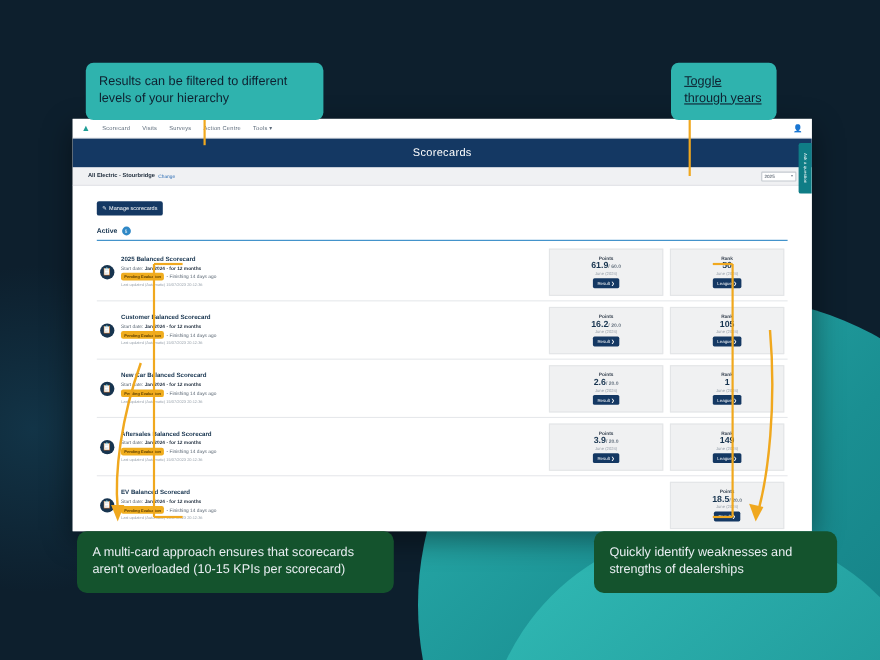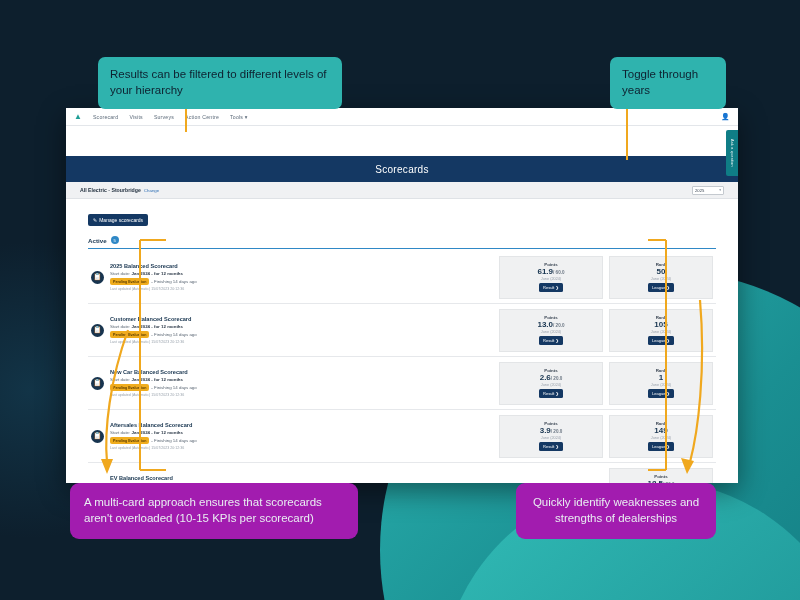--- a/index.html
+++ b/index.html
@@ -44,21 +44,20 @@
   .nav-home { color:#1f9e96; font-size:8px; line-height:1; }
   .nav-link { font-size:5.2px; color:#5d6b7a; letter-spacing:.2px; white-space:nowrap; }
   .nav-spacer { flex:1; }
   .nav-user { font-size:7px; color:#17344f; }
 
   
   .title-band {
     height:26px; background:#143863;
     display:flex; align-items:center; justify-content:center;
     position:relative;
-    margin-top:30px;
   }
   .title-band .title { color:#fff; font-size:10px; letter-spacing:.3px; }
 
   
   .filter-row {
     height:17px; background:#f0f1f3; border-bottom:1px solid #dfe2e6;
     display:flex; align-items:center; padding:0 14px;
   }
   .filter-label { font-size:5.2px; color:#1d2b3a; font-weight:bold; }
   .filter-change { font-size:4.4px; color:#2f6fb5; margin-left:3px; }
@@ -134,27 +133,27 @@
   #ask-tab span {
     writing-mode:vertical-rl; color:#fff; font-size:3.8px; letter-spacing:.2px;
   }
 
   
   .callout-teal {
     position:absolute; background:#2fb3ae; color:#0e2130;
     border-radius:7px; padding:10px 12px; font-size:11.5px; line-height:1.38;
   }
   .callout-dark {
-    position:absolute; background:#a21caf; color:#e9eef2;
+    position:absolute; background:#14532d; color:#e9eef2;
     border-radius:9px; padding:12px 14px; font-size:11.5px; line-height:1.38;
   }
-  #callout-filter  { left:78px;  top:57px;  width:244px;margin-left:20px; }
-  #callout-years   { left:610px; top:57px;  width:116px; }
+  #callout-filter  { left:78px;  top:57px;  width:216px; }
+  #callout-years   { left:610px; top:57px;  width:96px;text-decoration:underline; }
   #callout-multicard { left:70px; top:483px; width:288px; }
-  #callout-weakness  { left:516px; top:483px; width:200px;text-align:center; }
+  #callout-weakness  { left:540px; top:483px; width:221px; }
 
   svg.conn-svg { position:absolute; left:0; top:0; width:800px; height:600px;
     pointer-events:none; overflow:visible; }
 </style>
 </head>
 <body>
 
 <div id="bg-left-glow"></div>
 <div id="bg-teal-arc"></div>
 <div id="bg-teal-arc2"></div>
@@ -229,21 +228,21 @@
             <div class="card-title">Customer Balanced Scorecard</div>
             <div class="card-sub"><span>Start date:</span> <b>Jan 2024 - for 12 months</b></div>
             <div class="card-status-line">
               <span class="status-pill">Pending Evaluation</span>
               <span class="status-text">- Finishing 14 days ago</span>
             </div>
             <div class="card-updated">Last updated (Automatic) 15/07/2023 20:12:36</div>
           </div>
           <div class="metric">
             <div class="metric-label">Points</div>
-            <div class="metric-value"><span>13.0</span><span class="den">/ 20.0</span></div>
+            <div class="metric-value"><span>16.2</span><span class="den">/ 20.0</span></div>
             <div class="metric-period">June (2024)</div>
             <div class="metric-btn">Result ❯</div>
           </div>
           <div class="metric">
             <div class="metric-label">Rank</div>
             <div class="metric-value">105</div>
             <div class="metric-period">June (2024)</div>
             <div class="metric-btn">League ❯</div>
           </div>
         </div>

